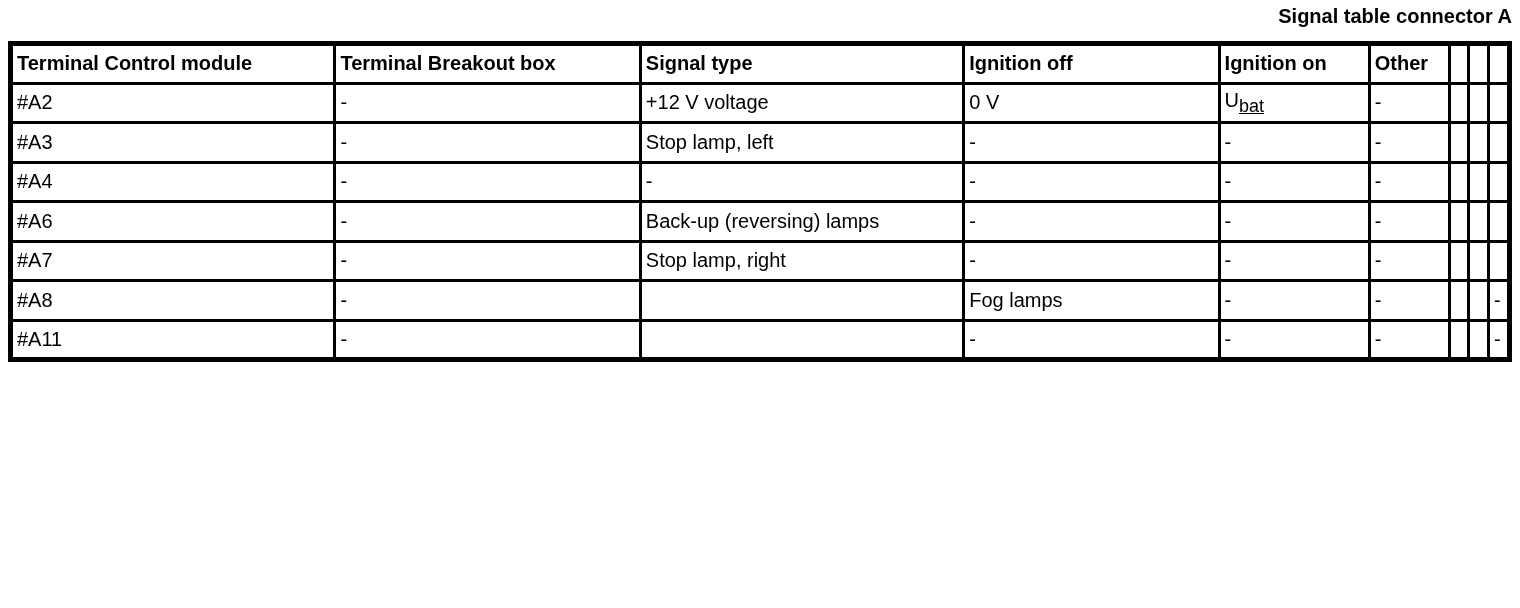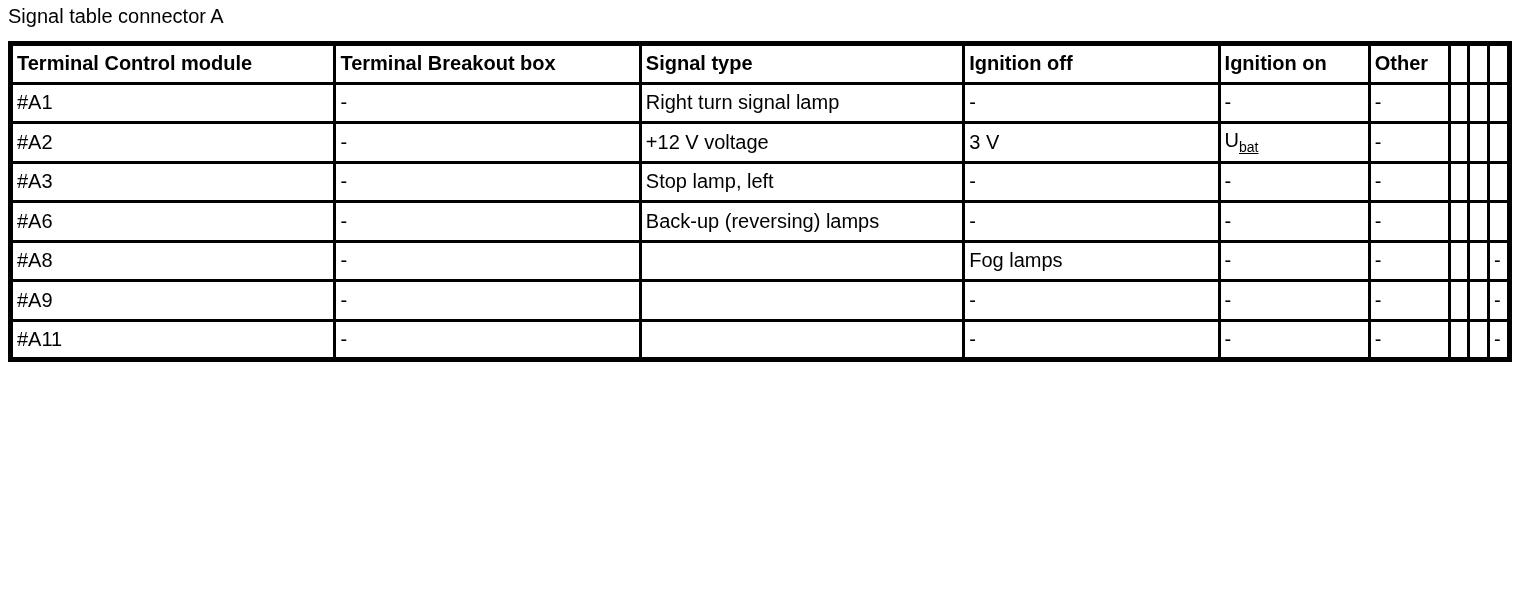--- a/index.html
+++ b/index.html
@@ -9,24 +9,24 @@
     width: 1520px; height: 608px;
     background: var(--bg-color);
     color: var(--text-color);
     font-family: "Liberation Sans", sans-serif;
     overflow: hidden;
   }
   .page { width: 1520px; height: 608px; }
   .doc-title {
     width: 1504px;
     margin: 4px 0 0 8px;
-    text-align: left;
+    text-align: right;
     font-size: 20px;
     line-height: 24px;
-    font-weight: normal;
+    font-weight: bold;
   }
   table.signal-table {
     border-collapse: collapse;
     table-layout: fixed;
     width: 1504px;
     margin: 13px 0 0 8px;
     border: 5px solid var(--border-color);
   }
   col.c1 { width: 324px; }
   col.c2 { width: 305px; }
@@ -42,21 +42,21 @@
     height: 39.5px;
     padding: 0 1px 0 4px;
     font-size: 20px;
     text-align: left;
     vertical-align: middle;
     white-space: nowrap;
     overflow: hidden;
   }
   th { font-weight: bold; }
   .sub {
-    font-size: 14px;
+    font-size: 18px;
     vertical-align: -5px;
     letter-spacing: 0;
     text-decoration: underline;
   }
 </style>
 </head>
 <body>
 
 <div class="page">
   <div class="doc-title">Signal table connector A</div>
@@ -81,79 +81,79 @@
           <th>Ignition off</th>
           <th>Ignition on</th>
           <th>Other</th>
           <th></th>
           <th></th>
           <th></th>
         </tr>
     </thead>
     <tbody>
         <tr>
-          <td>#A1</td>
-          <td>-</td>
-          <td>Right turn signal lamp</td>
-          <td>-</td>
-          <td>-</td>
-          <td>-</td>
-          <td></td>
-          <td></td>
-          <td></td>
-        </tr>
-        <tr>
           <td>#A2</td>
           <td>-</td>
           <td>+12 V voltage</td>
-          <td>3 V</td>
+          <td>0 V</td>
           <td><span>U</span><span class="sub">bat</span></td>
           <td>-</td>
           <td></td>
           <td></td>
           <td></td>
         </tr>
         <tr>
           <td>#A3</td>
           <td>-</td>
           <td>Stop lamp, left</td>
+          <td>-</td>
+          <td>-</td>
+          <td>-</td>
+          <td></td>
+          <td></td>
+          <td></td>
+        </tr>
+        <tr>
+          <td>#A4</td>
+          <td>-</td>
+          <td>-</td>
           <td>-</td>
           <td>-</td>
           <td>-</td>
           <td></td>
           <td></td>
           <td></td>
         </tr>
         <tr>
           <td>#A6</td>
           <td>-</td>
           <td>Back-up (reversing) lamps</td>
           <td>-</td>
           <td>-</td>
           <td>-</td>
           <td></td>
           <td></td>
           <td></td>
         </tr>
         <tr>
+          <td>#A7</td>
+          <td>-</td>
+          <td>Stop lamp, right</td>
+          <td>-</td>
+          <td>-</td>
+          <td>-</td>
+          <td></td>
+          <td></td>
+          <td></td>
+        </tr>
+        <tr>
           <td>#A8</td>
           <td>-</td>
           <td></td>
           <td>Fog lamps</td>
-          <td>-</td>
-          <td>-</td>
-          <td></td>
-          <td></td>
-          <td>-</td>
-        </tr>
-        <tr>
-          <td>#A9</td>
-          <td>-</td>
-          <td></td>
-          <td>-</td>
           <td>-</td>
           <td>-</td>
           <td></td>
           <td></td>
           <td>-</td>
         </tr>
         <tr>
           <td>#A11</td>
           <td>-</td>
           <td></td>

